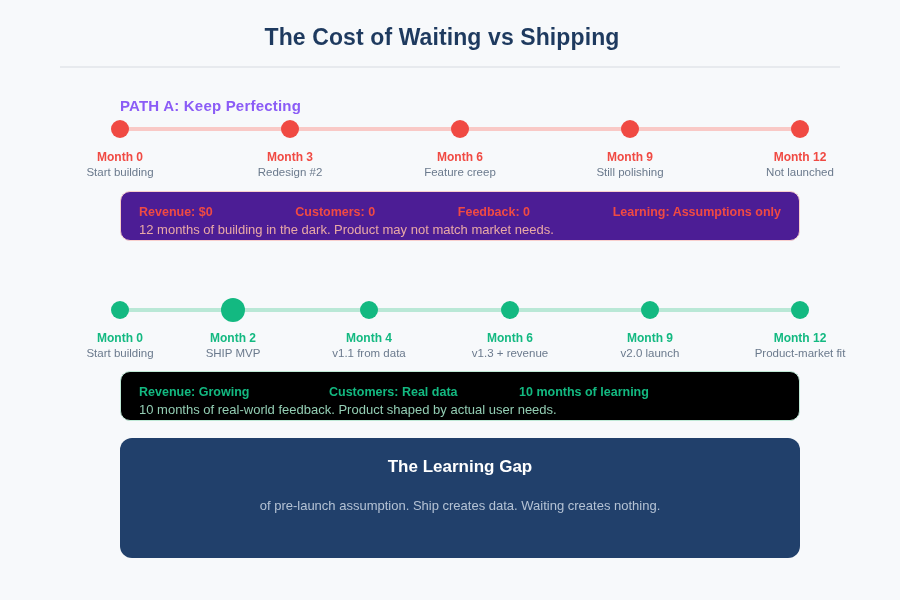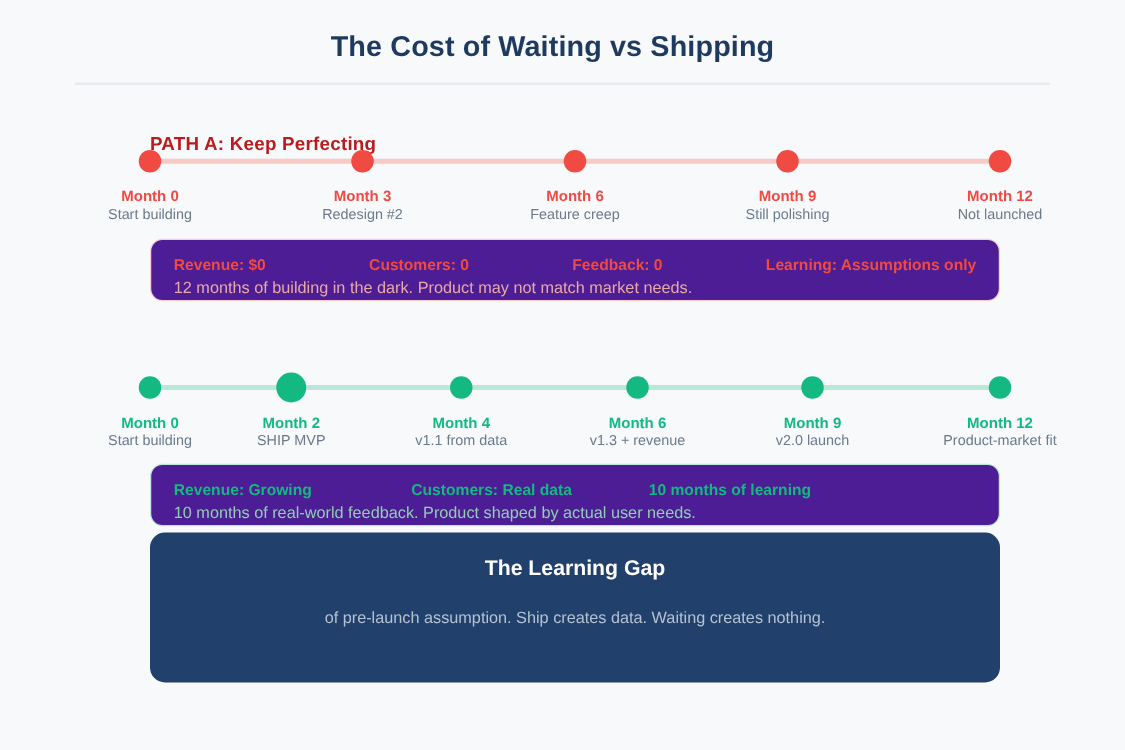--- a/index.html
+++ b/index.html
@@ -41,21 +41,21 @@
     background: #e7eaee;
   }
 
   
   .path-label {
     position: absolute;
     font-size: 15px;
     font-weight: bold;
     letter-spacing: 0.2px;
   }
-  .path-a-label { top: 107px; left: 120px; color: #b91c1c; }
+  .path-a-label { top: 97px; left: 120px; color: #8b5cf6; }
   .path-b-label { top: 277px; left: 120px; color: #13b981; }
 
   
   .timeline {
     position: absolute;
     left: 0;
     width: 900px;
     height: 60px;
   }
   .timeline-a { top: 120px; }
@@ -127,21 +127,21 @@
   }
   .metrics-a {
     top: 191px;
     height: 50px;
     background: #4c1d95;
     border-color: #f8cfcd;
   }
   .metrics-b {
     top: 371px;
     height: 50px;
-    background: #4c1d95;
+    background: #000000;
     border-color: #bfe9d6;
   }
   .metrics-row {
     display: flex;
     align-items: center;
     height: 16px;
   }
   .metrics-row-a { justify-content: space-between; }
   .metrics-row-b { justify-content: flex-start; }
   .metric {
@@ -157,21 +157,21 @@
     font-size: 13px;
     white-space: nowrap;
   }
   .metrics-note-a { color: #e9a9a6; }
   .metrics-note-b { color: #93cdb3; }
 
   
   .callout {
     position: absolute;
     left: 120px;
-    top: 426px;
+    top: 438px;
     width: 680px;
     height: 120px;
     background: #21406b;
     border-radius: 12px;
     box-sizing: border-box;
     text-align: center;
     padding-top: 19px;
   }
   .callout-title {
     font-size: 17px;

